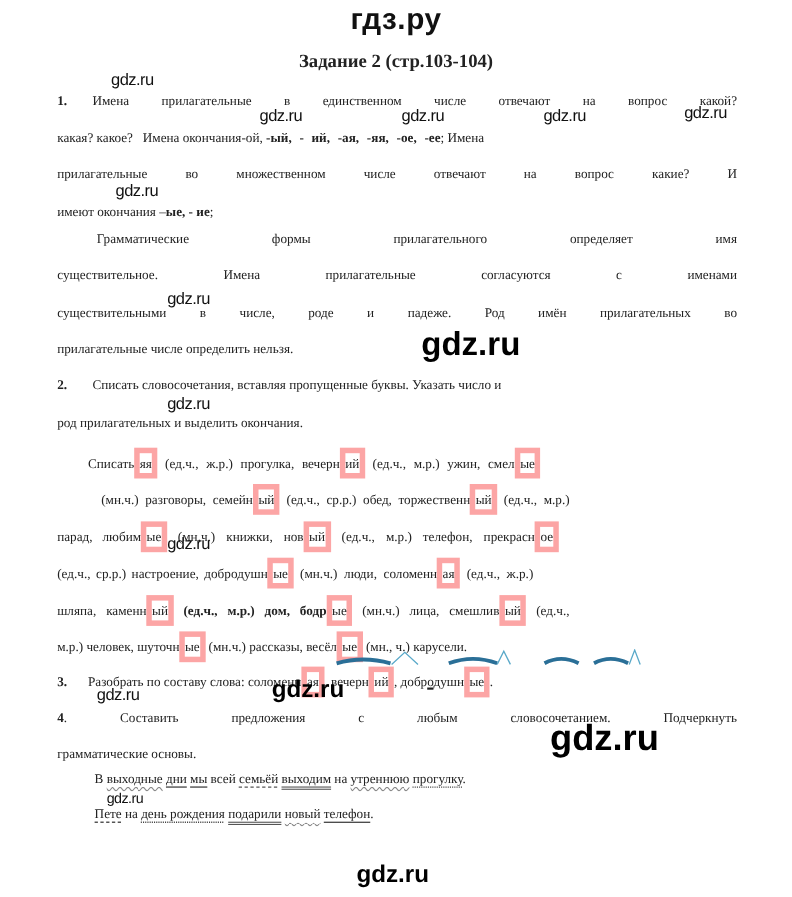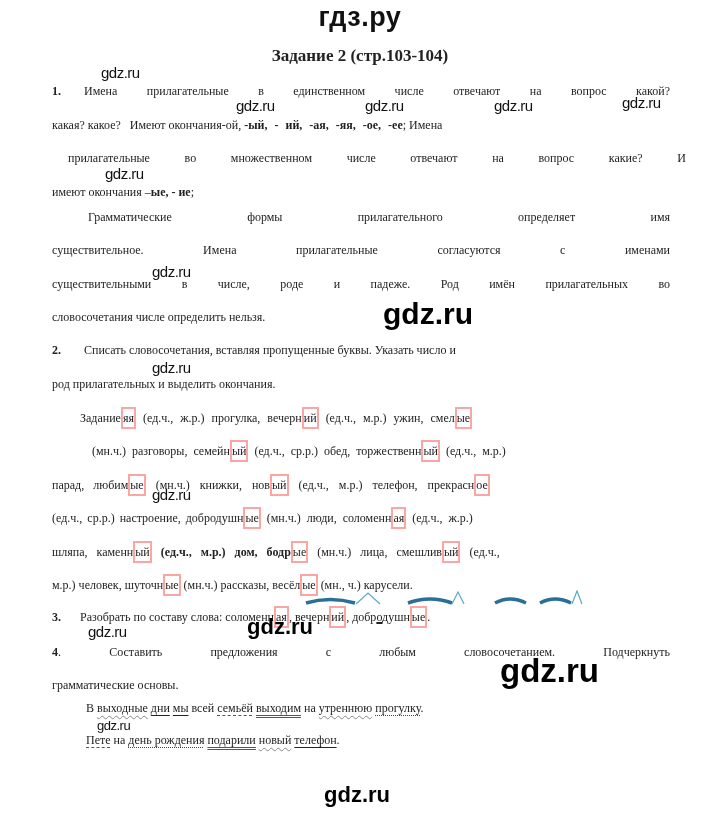--- a/index.html
+++ b/index.html
@@ -8,21 +8,21 @@
   .site-title { position: absolute; top: 2px; left: 0; width: 720px; text-align: center;
          font-family: "Liberation Sans", "DejaVu Sans", sans-serif; font-weight: bold;
          font-size: 27px; color: #111; letter-spacing: 0.5px; }
   .task-title { position: absolute; top: 46px; left: 0; width: 720px; text-align: center;
          font-weight: bold; font-size: 17px; color: #222; }
   .line { position: absolute; left: 52px; width: 618px; font-size: 12px; white-space: nowrap;
           line-height: 22px; color: #222; }
   .just { text-align: justify; text-align-last: justify; }
   .num { font-weight: bold; display: inline-block; width: 32px; }
   b { font-weight: bold; }
-  .end { border: 2px solid #fca5a5; padding: 0 0px; line-height: 18px; display: inline-block; }
+  .end { border: 5px solid #fca5a5; padding: 0 0px; line-height: 18px; display: inline-block; }
   .wm { position: absolute; font-family: "Liberation Sans", "DejaVu Sans", sans-serif;
         color: #111; font-size: 15px; letter-spacing: -0.5px; line-height: 1; }
   .wm-big { position: absolute; font-family: "Liberation Sans", "DejaVu Sans", sans-serif;
         font-weight: bold; color: #000; line-height: 1; }
   .u-solid { text-decoration: underline; text-decoration-thickness: 1px; text-underline-offset: 3px; }
   .u-double { text-decoration: underline double; text-underline-offset: 3px; text-decoration-color: #555; }
   .u-wavy { text-decoration: underline wavy; text-decoration-color: #888; text-underline-offset: 3px; text-decoration-thickness: 1px; }
   .u-dashed { text-decoration: underline dashed; text-decoration-color: #555; text-underline-offset: 3px; }
   .u-dotdash { text-decoration: underline dotted; text-decoration-color: #444; text-underline-offset: 3px; }
   .morph { position: absolute; }
@@ -30,50 +30,50 @@
 </head>
 <body>
 
 <div class="site-title">гдз.ру</div>
 <div class="task-title">Задание 2 (стр.103-104)</div>
 
 <div class="line just" style="top:80px;">
   <span class="num">1.</span><span>Имена прилагательные в единственном числе отвечают на вопрос какой?</span>
 </div>
 <div class="line" style="top:114px;">
-  <span style="white-space:pre;">какая? какое?   Имеют окончания-ой, </span><b style="white-space:pre;word-spacing:4px;">-ый, - ий, -ая, -яя, -ое, -ее</b><span>; Имена</span>
+  <span style="white-space:pre;">какая? какое?   Имена окончания-ой, </span><b style="white-space:pre;word-spacing:4px;">-ый, - ий, -ая, -яя, -ое, -ее</b><span>; Имена</span>
 </div>
-<div class="line just" style="top:147px;margin-left:16px;">
+<div class="line just" style="top:147px;">
   <span>прилагательные во множественном числе отвечают на вопрос какие? И</span>
 </div>
 <div class="line" style="top:181px;">
   <span>имеют окончания –</span><b>ые, - ие</b><span>;</span>
 </div>
 <div class="line just" style="top:206px; left:88px; width:582px;">
   <span style="word-spacing:52px;">Грамматические формы прилагательного определяет имя</span>
 </div>
 <div class="line just" style="top:239px;">
   <span style="word-spacing:20px;">существительное. Имена прилагательные согласуются с именами</span>
 </div>
 <div class="line just" style="top:273px;">
   <span style="word-spacing:3px;">существительными в числе, роде и падеже. Род имён прилагательных во</span>
 </div>
 <div class="line" style="top:306px;">
-  <span>словосочетания числе определить нельзя.</span>
+  <span>прилагательные числе определить нельзя.</span>
 </div>
 
 <div class="line" style="top:339px;">
   <span class="num">2.</span><span>Списать словосочетания, вставляя пропущенные буквы. Указать число и</span>
 </div>
 <div class="line" style="top:373px;">
   <span>род прилагательных и выделить окончания.</span>
 </div>
 
 <div class="line" style="top:407px; left:80px; width:590px;">
-  <span>Задание</span><span class="end">яя</span><span style="white-space:pre;word-spacing:4px;"> (ед.ч., ж.р.) прогулка, вечерн</span><span class="end">ий</span><span style="white-space:pre;word-spacing:4px;"> (ед.ч., м.р.) ужин, смел</span><span class="end">ые</span>
+  <span>Списать</span><span class="end">яя</span><span style="white-space:pre;word-spacing:4px;"> (ед.ч., ж.р.) прогулка, вечерн</span><span class="end">ий</span><span style="white-space:pre;word-spacing:4px;"> (ед.ч., м.р.) ужин, смел</span><span class="end">ые</span>
 </div>
 <div class="line" style="top:440px;margin-left:40px;">
   <span style="word-spacing:3px;">(мн.ч.) разговоры, семейн</span><span class="end">ый</span><span style="white-space:pre;word-spacing:3px;"> (ед.ч., ср.р.) обед, торжественн</span><span class="end">ый</span><span style="white-space:pre;word-spacing:3px;"> (ед.ч., м.р.)</span>
 </div>
 <div class="line" style="top:474px;">
   <span style="word-spacing:6px;">парад, любим</span><span class="end">ые</span><span style="white-space:pre;word-spacing:7px;"> (мн.ч.) книжки, нов</span><span class="end">ый</span><span style="white-space:pre;word-spacing:7px;"> (ед.ч., м.р.) телефон, прекрасн</span><span class="end">ое</span>
 </div>
 <div class="line" style="top:507px;">
   <span style="word-spacing:2px;">(ед.ч., ср.р.) настроение, добродушн</span><span class="end">ые</span><span style="white-space:pre;word-spacing:3px;"> (мн.ч.) люди, соломенн</span><span class="end">ая</span><span style="white-space:pre;word-spacing:3px;"> (ед.ч., ж.р.)</span>
 </div>

